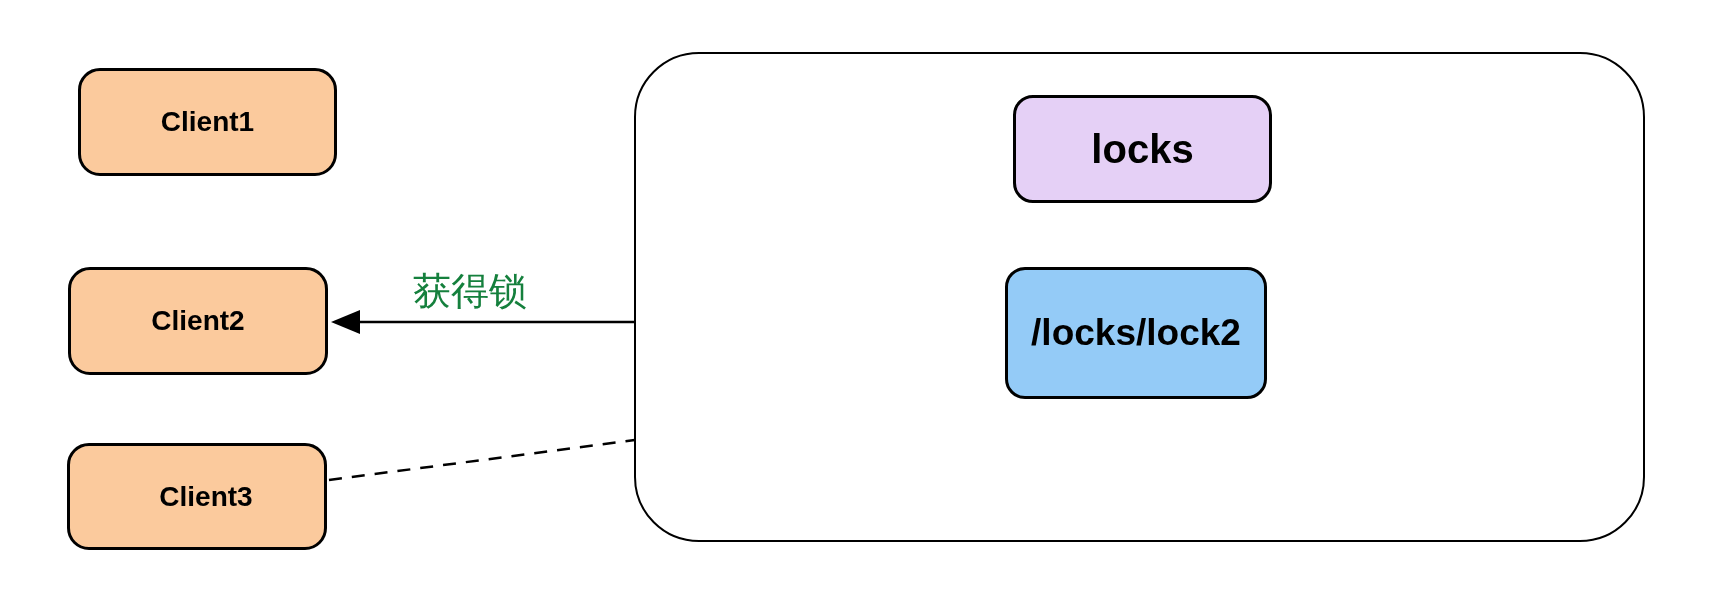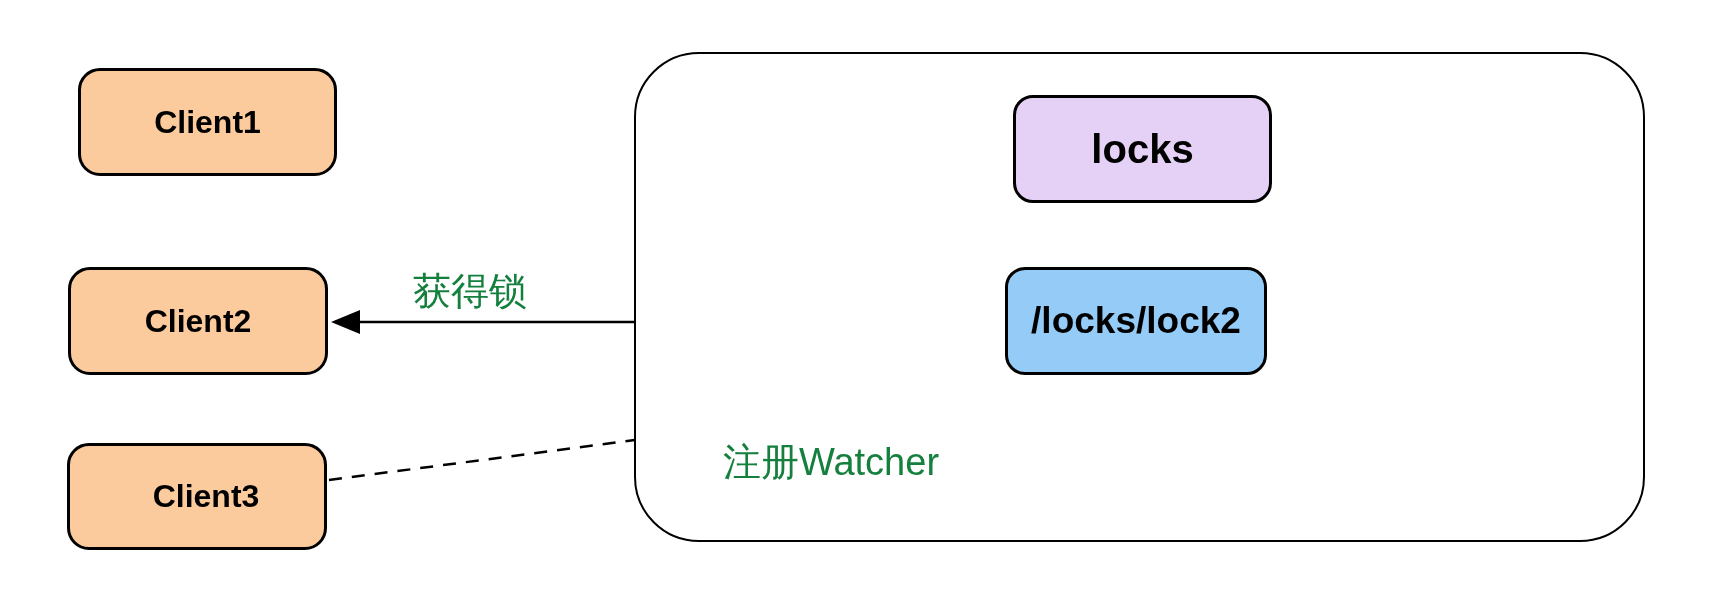--- a/index.html
+++ b/index.html
@@ -31,21 +31,21 @@
     align-items: center;
     justify-content: center;
     font-weight: bold;
     color: #000000;
     white-space: nowrap;
   }
   .client-node {
     width: 260px;
     height: 108px;
     background: #fbca9d;
-    font-size: 32px;
+    font-size: 28px;
   }
   .client1 { left: 78px; top: 68px; width: 259px; }
   .client2 { left: 68px; top: 267px; }
   .client3 { left: 67px; top: 443px; height: 107px; padding-left: 18px; }
   .zk-container {
     position: absolute;
     box-sizing: border-box;
     left: 634px;
     top: 52px;
     width: 1011px;
@@ -58,21 +58,21 @@
     left: 1013px;
     top: 95px;
     width: 259px;
     height: 108px;
     background: #e5d0f6;
     font-size: 40px;
     border-radius: 20px;
   }
   .lock-node {
     width: 262px;
-    height: 108px;
+    height: 132px;
     background: #94cbf7;
     font-size: 37px;
     border-radius: 20px;
   }
   .lock2 { left: 1005px; top: 267px; }
   .lock3 { left: 1353px; top: 267px; height: 107px; }
   .edge-label {
     position: absolute;
     transform: translate(-50%, -50%);
     font-size: 38px;
@@ -113,15 +113,14 @@
   </div>
 
   <div class="node locks-root">
     <span>locks</span>
   </div>
   <div class="node lock-node lock2">
     <span>/locks/lock2</span>
   </div>
 
   <div class="edge-label acquire-label">获得锁</div>
-  <div class="edge-label watcher-label">注册Watcher</div>
 
 </div>
 
 </body></html>

